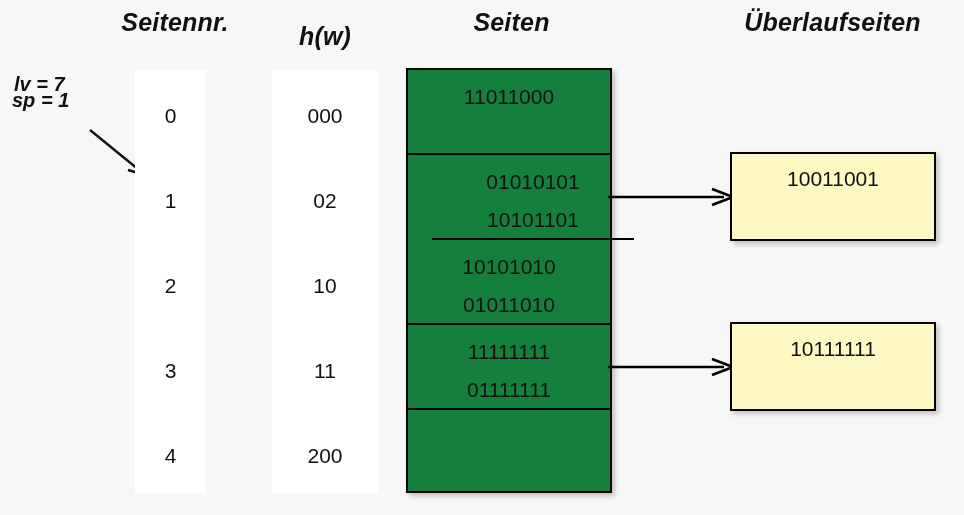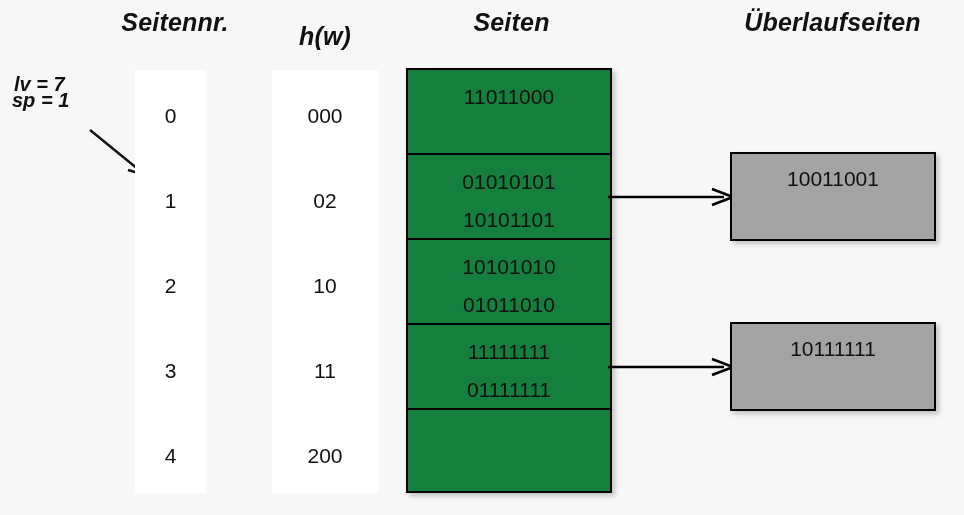--- a/index.html
+++ b/index.html
@@ -105,21 +105,21 @@
     color: #111;
     line-height: 1;
     white-space: nowrap;
   }
   .page-line.l1 { margin-top: 16px; }
   .page-line.l2 { margin-top: 17px; }
 
   
   .ovf-box {
     position: absolute;
-    background: #a3a3a3;
+    background: #fef9c3;
     border: 2.5px solid #000;
     box-sizing: border-box;
     box-shadow: 3px 3px 5px rgba(0,0,0,0.22);
     text-align: center;
   }
   #ovf-1 { left: 730px; top: 152px; width: 206px; height: 89px; }
   #ovf-2 { left: 730px; top: 322px; width: 206px; height: 89px; }
   .ovf-text {
     display: block;
     margin-top: 14px;
@@ -171,21 +171,21 @@
     <div class="cell-plain" style="top:120px">02</div>
     <div class="cell-plain" style="top:205px">10</div>
     <div class="cell-plain" style="top:290px">11</div>
     <div class="cell-plain" style="top:375px">200</div>
   </div>
 
   <div id="pages-table">
     <div class="page-row" style="top:0px;   height:85px;">
       <span class="page-line l1">11011000</span>
     </div>
-    <div class="page-row" style="top:85px;  height:85px;">
+    <div class="page-row" style="top:85px;  height:85px;margin-left:24px;">
       <span class="page-line l1">01010101</span>
       <span class="page-line l2">10101101</span>
     </div>
     <div class="page-row" style="top:170px; height:85px;">
       <span class="page-line l1">10101010</span>
       <span class="page-line l2">01011010</span>
     </div>
     <div class="page-row" style="top:255px; height:85px;">
       <span class="page-line l1">11111111</span>
       <span class="page-line l2">01111111</span>

